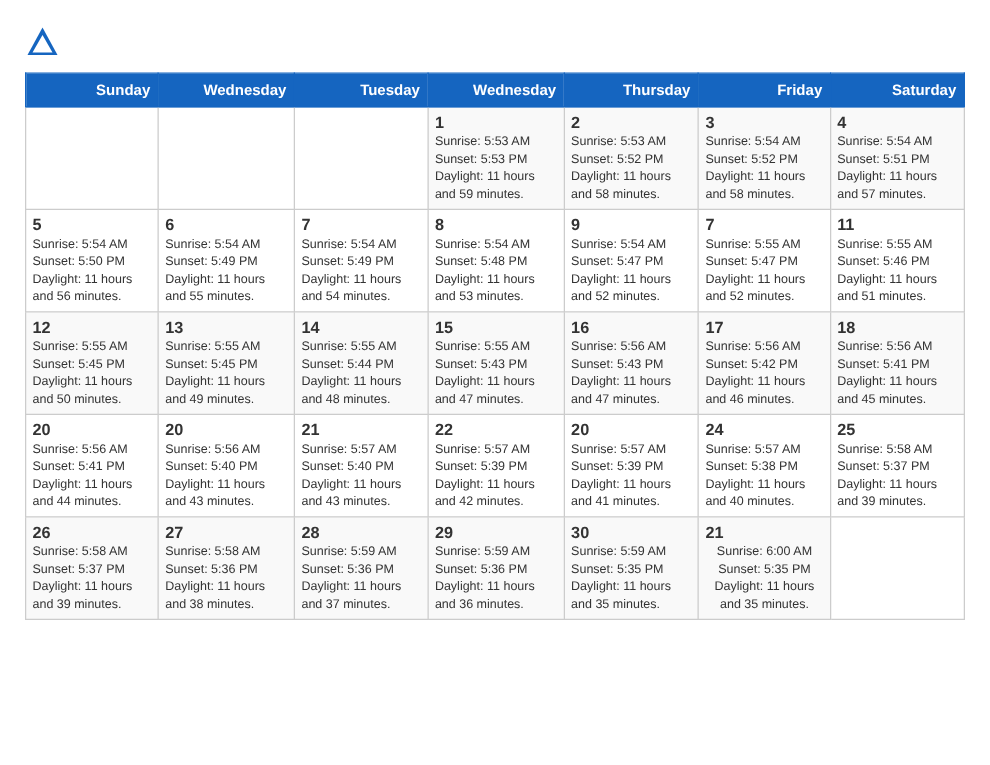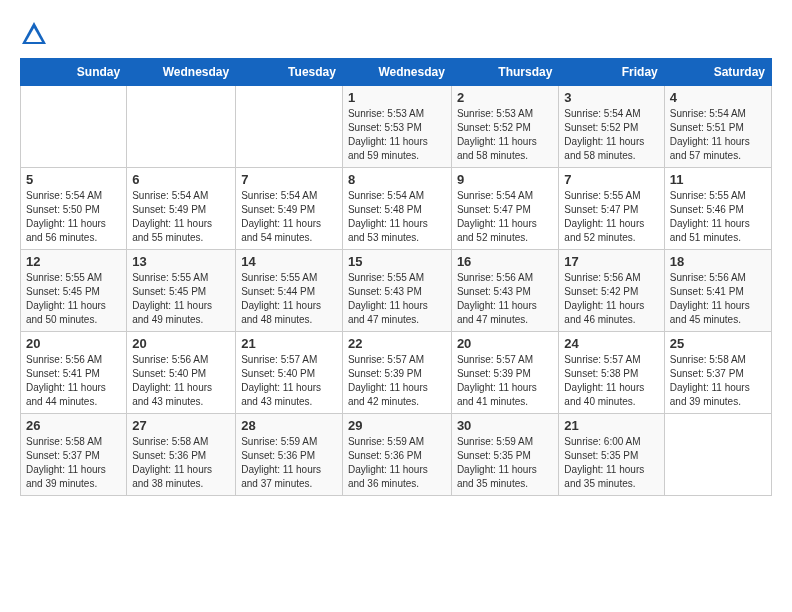--- a/index.html
+++ b/index.html
@@ -307,20 +307,20 @@
 Daylight: 11 hours and 36 minutes.</div>
         </td>
         <td>
           <span class="day-number">30</span>
           <div class="day-info" style="white-space: pre-line;">Sunrise: 5:59 AM
 Sunset: 5:35 PM
 Daylight: 11 hours and 35 minutes.</div>
         </td>
         <td>
           <span class="day-number">21</span>
-          <div class="day-info" style="white-space: pre-line;">Sunrise: 6:00 AM
+          <div class="day-info" style="white-space: pre-line; text-align: center;">Sunrise: 6:00 AM
 Sunset: 5:35 PM
 Daylight: 11 hours and 35 minutes.</div>
         </td>
         <td class="empty-cell"></td>
       </tr>
     </tbody>
 </table>
 
 </body></html>

